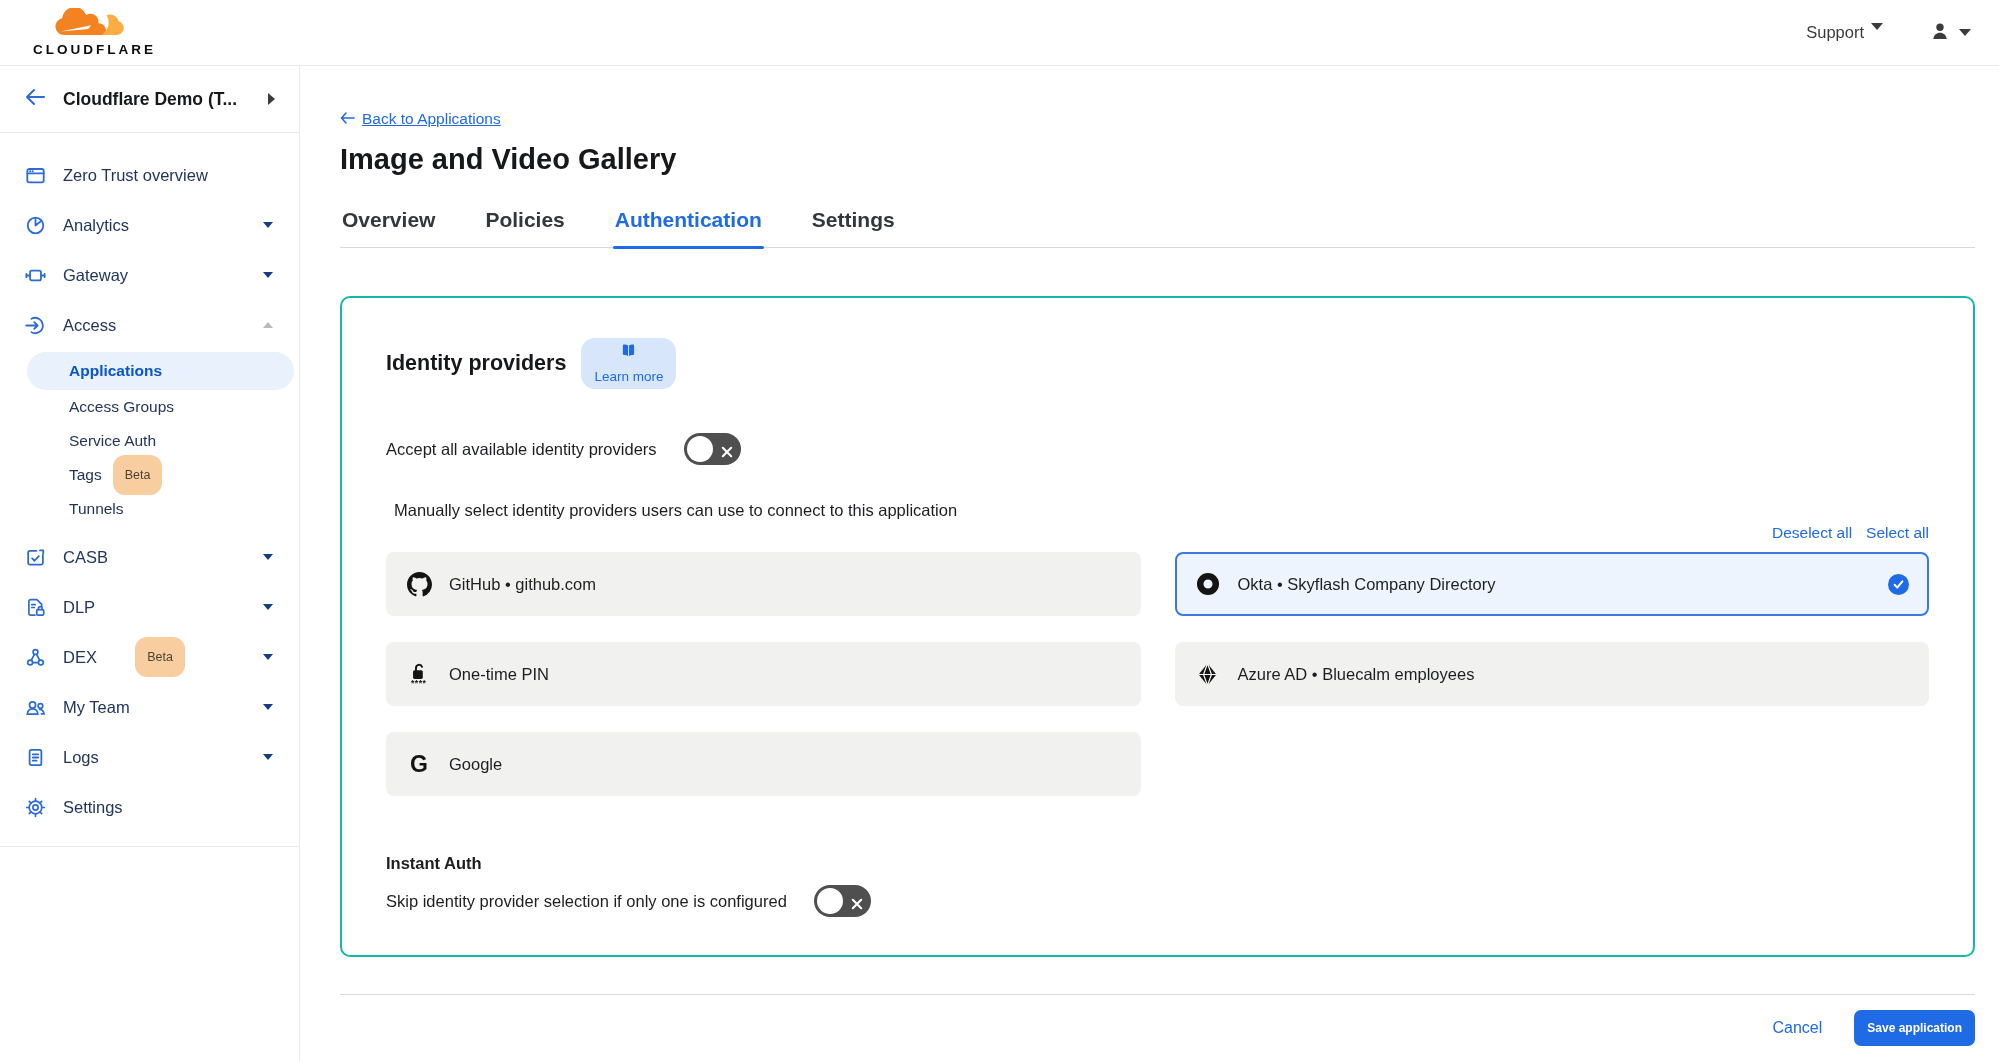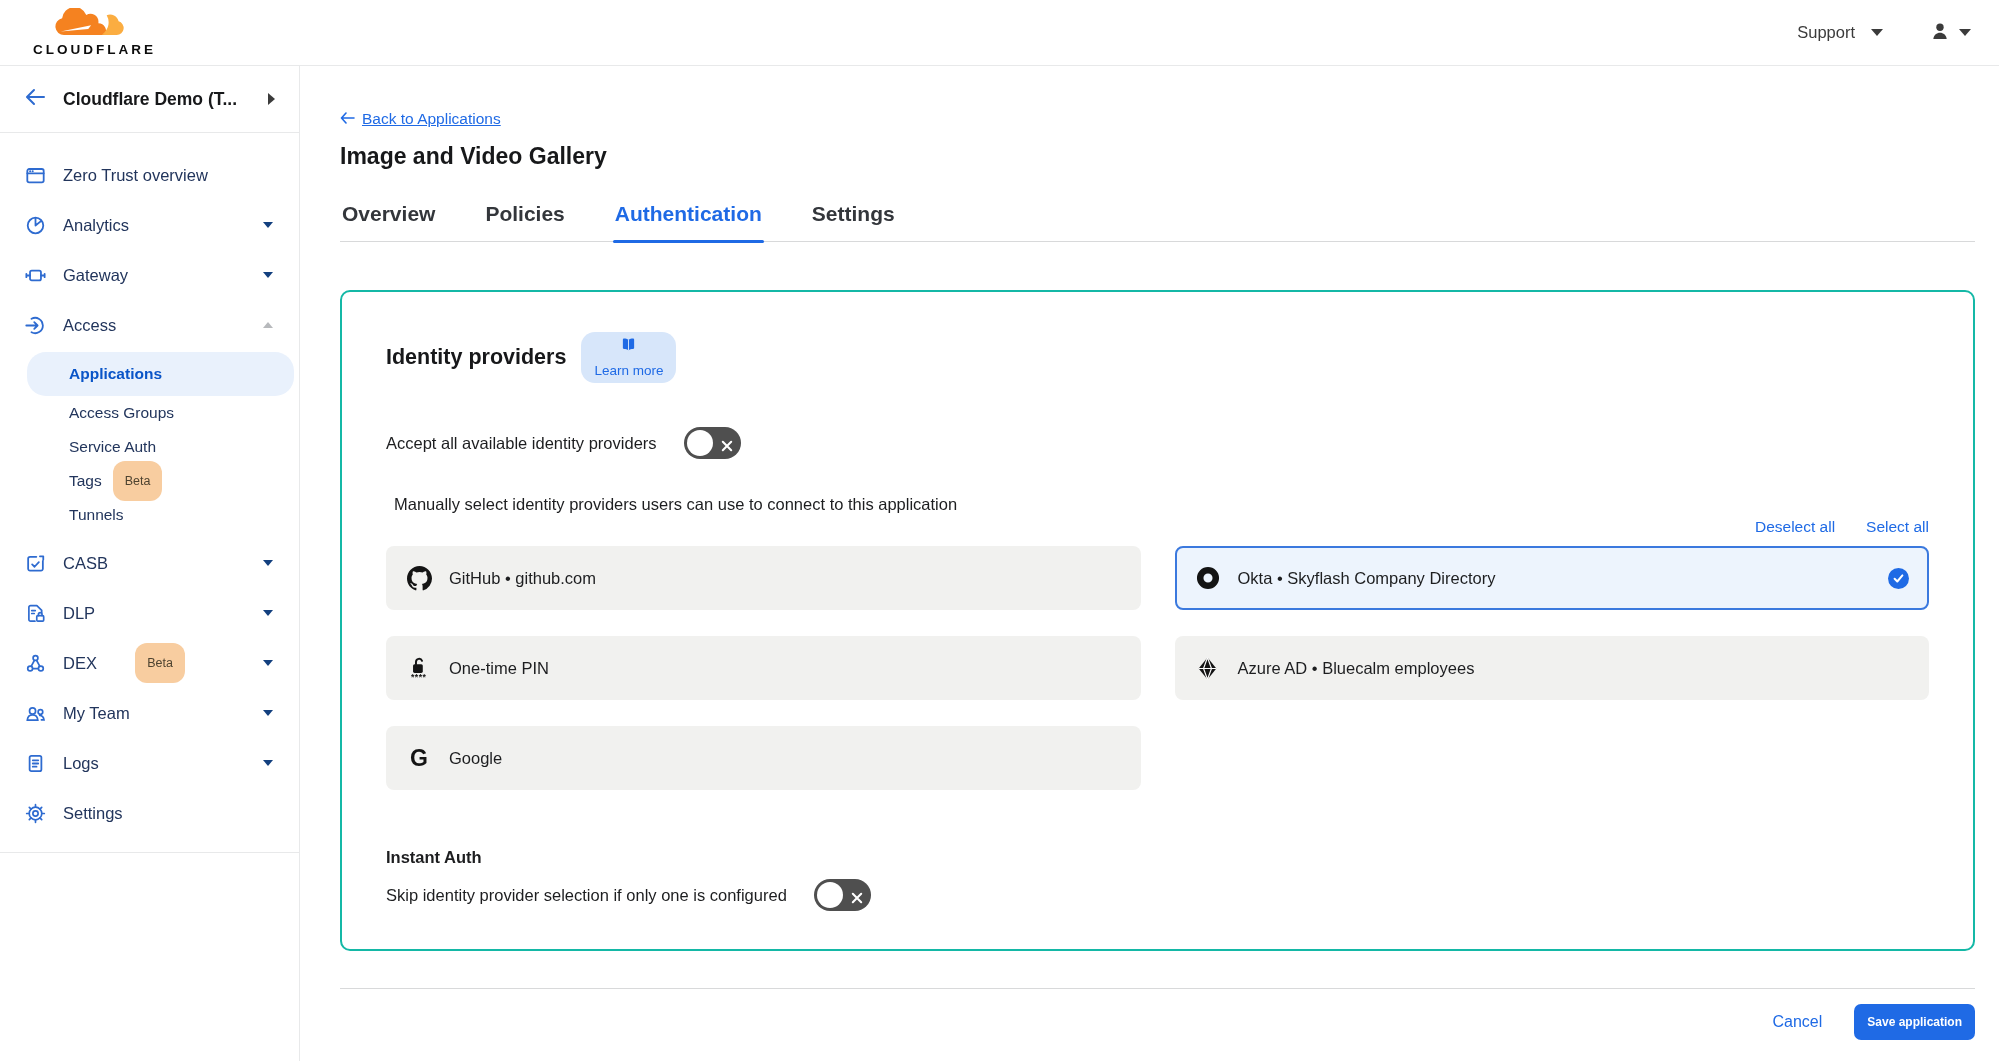--- a/index.html
+++ b/index.html
@@ -5,21 +5,21 @@
   * { margin:0; padding:0; box-sizing:border-box; }
   html,body { width:1999px; height:1061px; overflow:hidden; background:#fff;
               font-family:"Liberation Sans", sans-serif; color:#1d1e20; }
 
   
   .topbar { height:66px; display:flex; justify-content:space-between; align-items:center;
             padding:0 28px 0 18px; border-bottom:1px solid #e8e9ea; background:#fff; }
   .brand { display:flex; flex-direction:column; align-items:center; gap:1px;margin-left:15px; }
   .brand-text { font-size:13.5px; font-weight:bold; letter-spacing:3px; color:#0c0c0c; }
   .topbar-right { display:flex; align-items:center; gap:46px; }
-  .support { display:flex; align-items:center; gap:16px; font-size:16.5px; color:#3b3b3b; cursor:pointer; }
+  .support { display:flex; gap:7px; font-size:16.5px; color:#3b3b3b; cursor:pointer; }
   .caret-down { width:0; height:0; border-left:6.5px solid transparent; border-right:6.5px solid transparent;
                 border-top:7.5px solid #3b3b3b; }
   .user-menu { display:flex; align-items:center; gap:8px; cursor:pointer; }
 
   
   .sidebar { position:fixed; top:66px; left:0; bottom:0; width:300px; background:#fff;
              border-right:1px solid #e8e9ea; }
   .team-row { height:67px; display:flex; align-items:center; gap:17px; padding:0 24px;
               border-bottom:1px solid #e8e9ea; }
   .team-name { flex:1; font-size:17.5px; font-weight:bold; color:#17181a; white-space:nowrap; overflow:hidden; }
@@ -29,51 +29,51 @@
   .nav-item { height:50px; display:flex; align-items:center; gap:17px; padding:0 26px 0 25px; cursor:pointer; }
   .nav-icon { width:21px; height:21px; flex:none; color:var(--sidebar-icon-blue,#2e6bd0); display:flex; }
   .nav-icon svg { width:100%; height:100%; }
   .nav-label { flex:1; font-size:16.5px; color:#22355c; }
   .nav-caret { width:0; height:0; border-left:5.5px solid transparent; border-right:5.5px solid transparent;
                border-top:6.5px solid #123f7e; }
   .nav-caret.up { border-top:none; border-bottom:6.5px solid #b7b9bc; }
   .subnav { padding:2px 0 6px; }
   .subnav-item { height:34px; margin:0 5px 0 27px; padding-left:42px; display:flex; align-items:center;
                  border-radius:19px; font-size:15.5px; color:#22355c; cursor:pointer; }
-  .subnav-item.active { height:44px; background:#e9f1fc; color:#0a55c8; font-weight:bold; }
+  .subnav-item.active { height:38px; background:#e9f1fc; color:#0a55c8; font-weight:bold; }
   .beta-badge { margin-left:11px; background:var(--beta-badge-bg,#f8cda0); color:#4e4330;
                 font-size:12.5px; font-weight:normal; padding:13px 12px; border-radius:12px; }
   .sidebar-divider { margin-top:14px; border-top:1px solid #e8e9ea; }
 
   
   .main { margin-left:300px; padding:0 24px 0 40px; }
   .back-link { display:inline-flex; align-items:center; gap:7px; margin-top:44px;
                color:var(--accent-blue,#1f6ae5); font-size:15.5px; text-decoration:underline; cursor:pointer; }
-  .page-title { margin-top:15px; font-size:23px; font-weight:bold; color:#17181a; }
+  .page-title { margin-top:15px; font-size:29px; font-weight:bold; color:#17181a; }
   .tabs { display:flex; gap:46px; margin-top:22px; border-bottom:1px solid #d8d9da; }
   .tab { position:relative; padding:10px 2px 15px; font-size:21px; font-weight:600; color:#33363b; cursor:pointer; }
   .tab.active { color:var(--accent-blue,#1f6ae5); }
   .tab.active::after { content:""; position:absolute; left:0; right:0; bottom:-2px; height:3.5px;
                        border-radius:2px; background:var(--accent-blue,#1f6ae5); }
 
   .card { margin-top:48px; border:2px solid #14b8a6; border-radius:10px; background:#fff;
           padding:40px 44px 38px; }
   .card-heading-row { display:flex; align-items:center; gap:15px; }
   .card-heading { font-size:21.5px; font-weight:bold; color:#17181a; }
   .learn-more { display:inline-flex; align-items:center; gap:8px; background:#d7e6fa;
                 color:var(--accent-blue,#1f6ae5); font-size:13.5px; padding:5px 13px;
                 border-radius:14px; cursor:pointer;flex-direction:column; }
   .toggle-row { display:flex; align-items:center; gap:27px; font-size:16.5px; }
   .accept-row { margin-top:44px; }
   .toggle { position:relative; width:57px; height:32px; border-radius:16px;
             background:var(--toggle-off-bg,#4f4f4f); cursor:pointer; flex:none; }
   .toggle-knob { position:absolute; left:3px; top:3px; width:26px; height:26px; border-radius:50%; background:#fff; }
   .toggle-x { position:absolute; right:8px; top:10px; }
   .manual-text { margin-top:36px; font-size:16.5px;margin-left:8px; }
-  .links-row { display:flex; justify-content:flex-end; gap:31px; margin-top:4px; font-size:15.5px; }
+  .links-row { display:flex; justify-content:flex-end; gap:14px; margin-top:4px; font-size:15.5px; }
   .links-row a { color:var(--accent-blue,#1f6ae5); text-decoration:none; cursor:pointer; }
 
   .provider-grid { display:grid; grid-template-columns:1fr 1fr; column-gap:34px; row-gap:26px; margin-top:10px; }
   .tile { height:64px; background:var(--tile-bg,#f1f1ef); border-radius:8px; display:flex;
           align-items:center; gap:17px; padding:0 20px; font-size:16.5px; cursor:pointer; }
   .tile.selected { background:var(--selected-tile-bg,#edf4fd);
                    border:2px solid var(--selected-tile-border,#3b79de); padding:0 18px; }
   .tile-icon { width:26px; height:26px; flex:none; display:flex; align-items:center; justify-content:center; color:#141414; }
   .tile-label { flex:1; color:#1d1e20; }
   .check-badge { width:21px; height:21px; border-radius:50%; background:var(--accent-blue,#1f6ae5);

